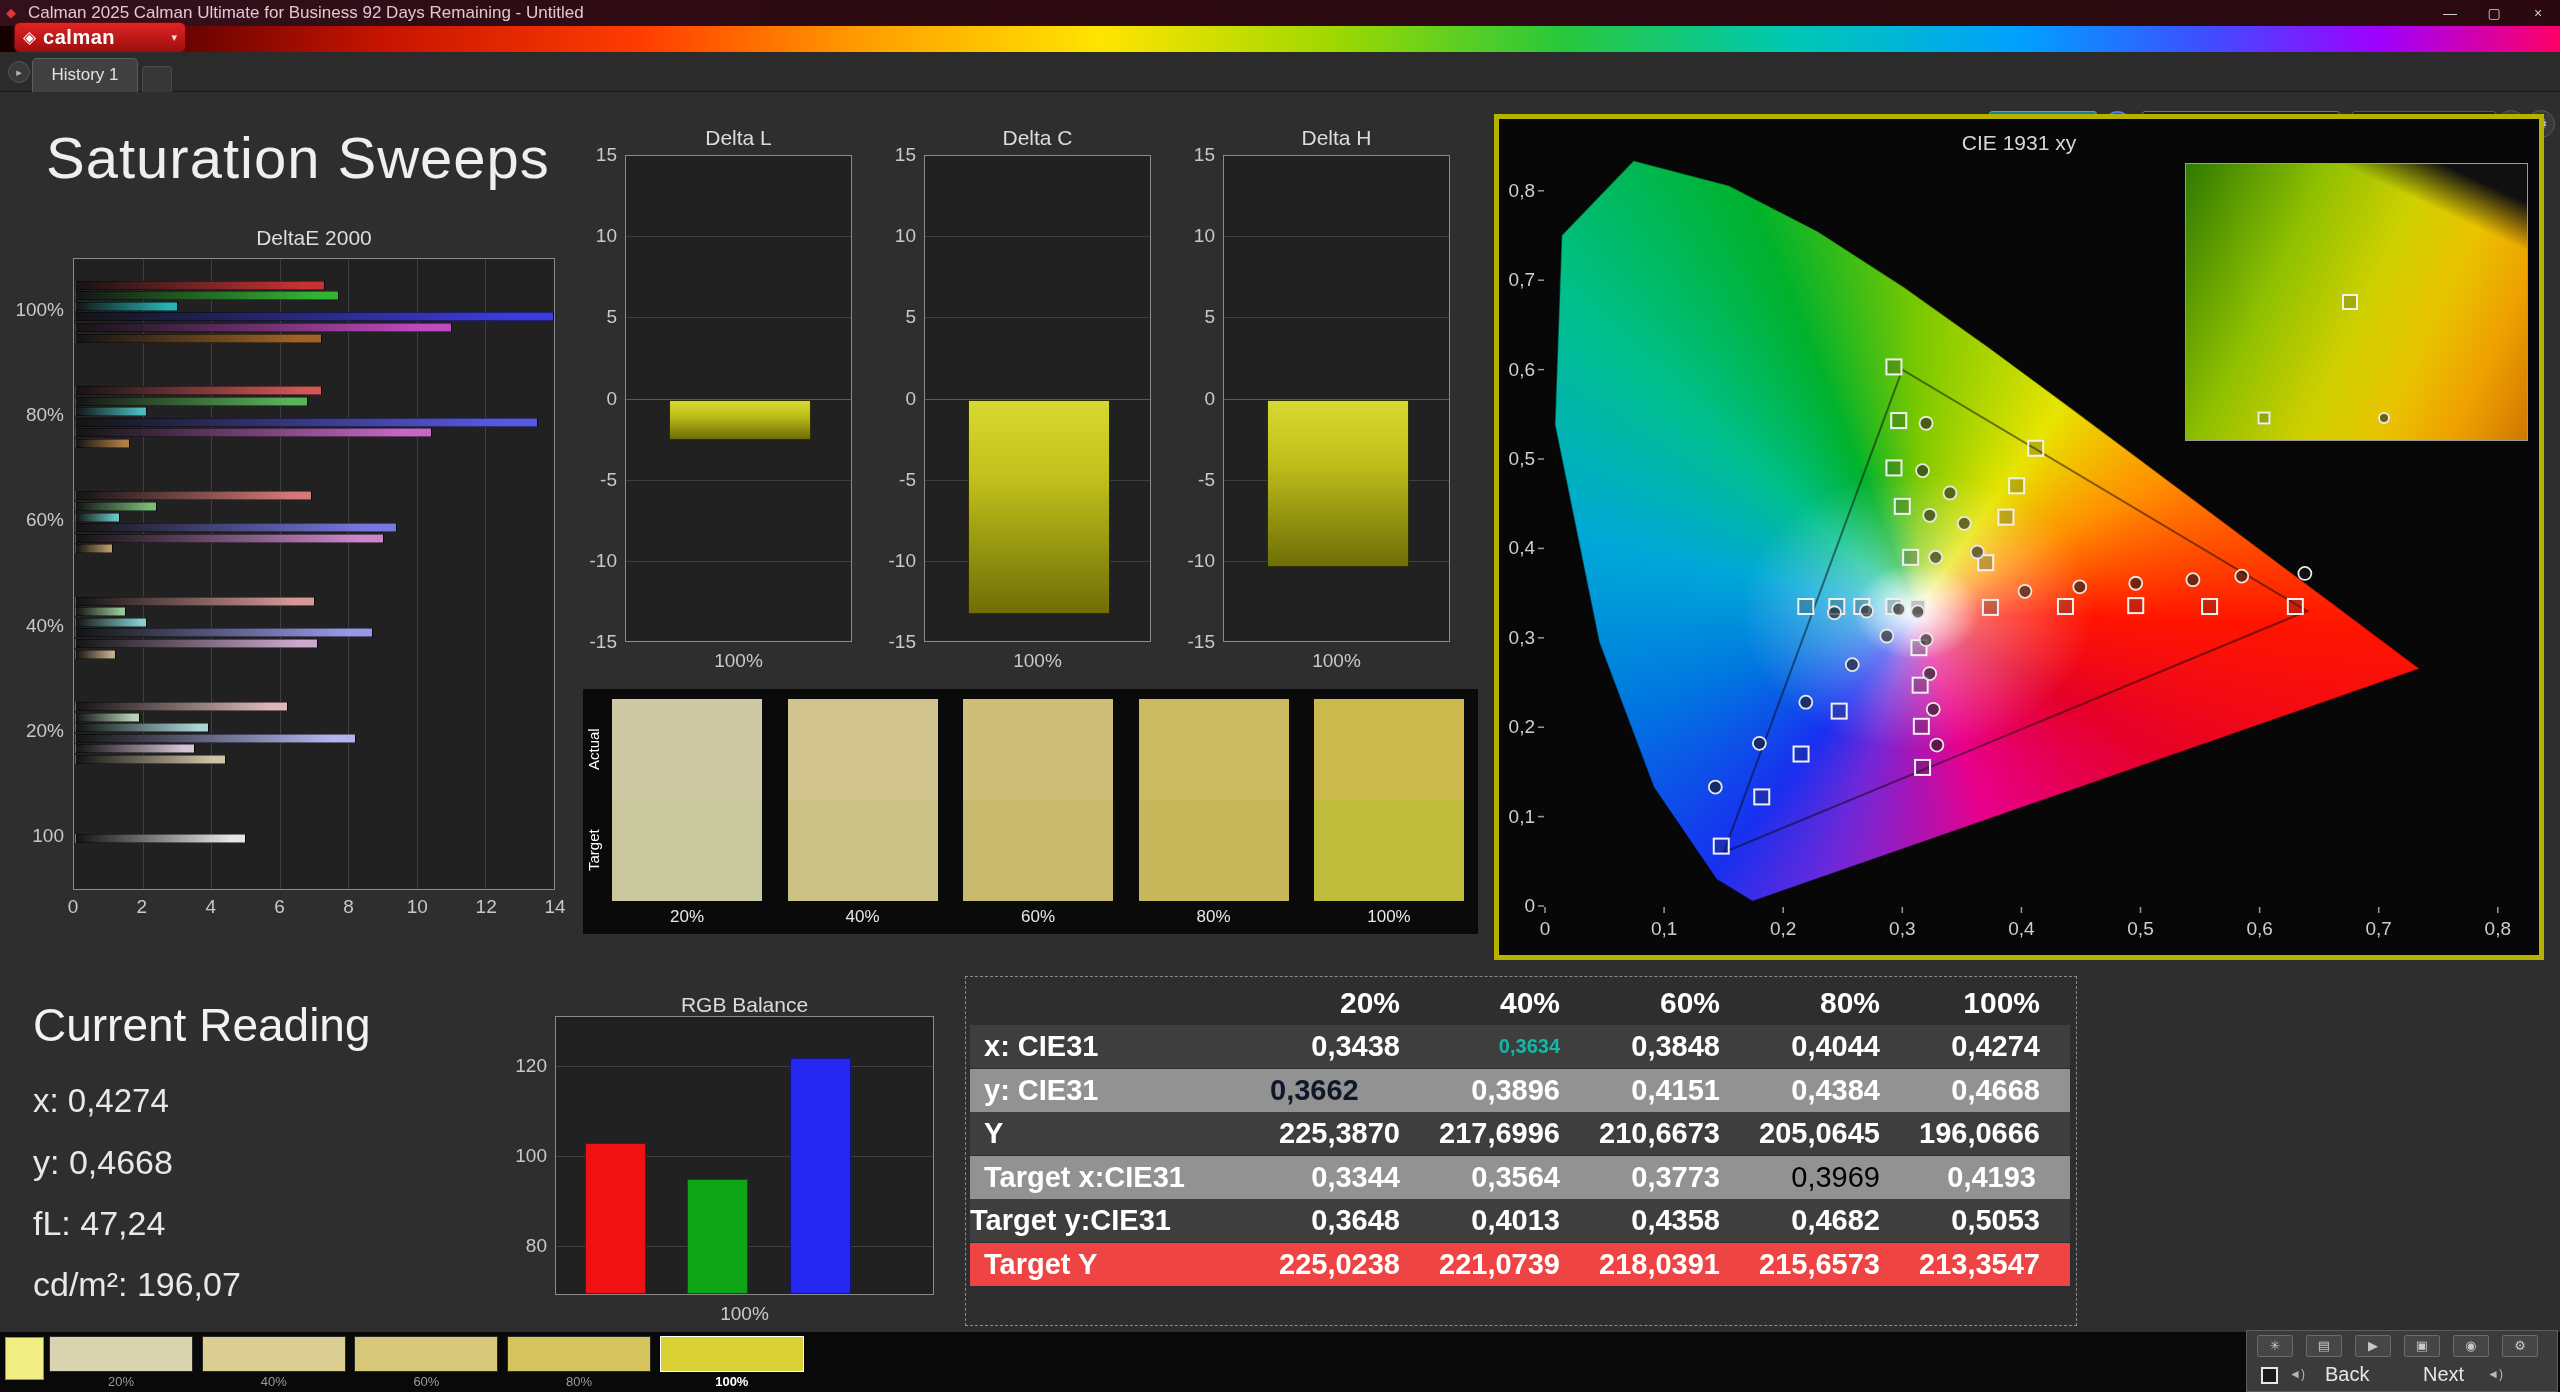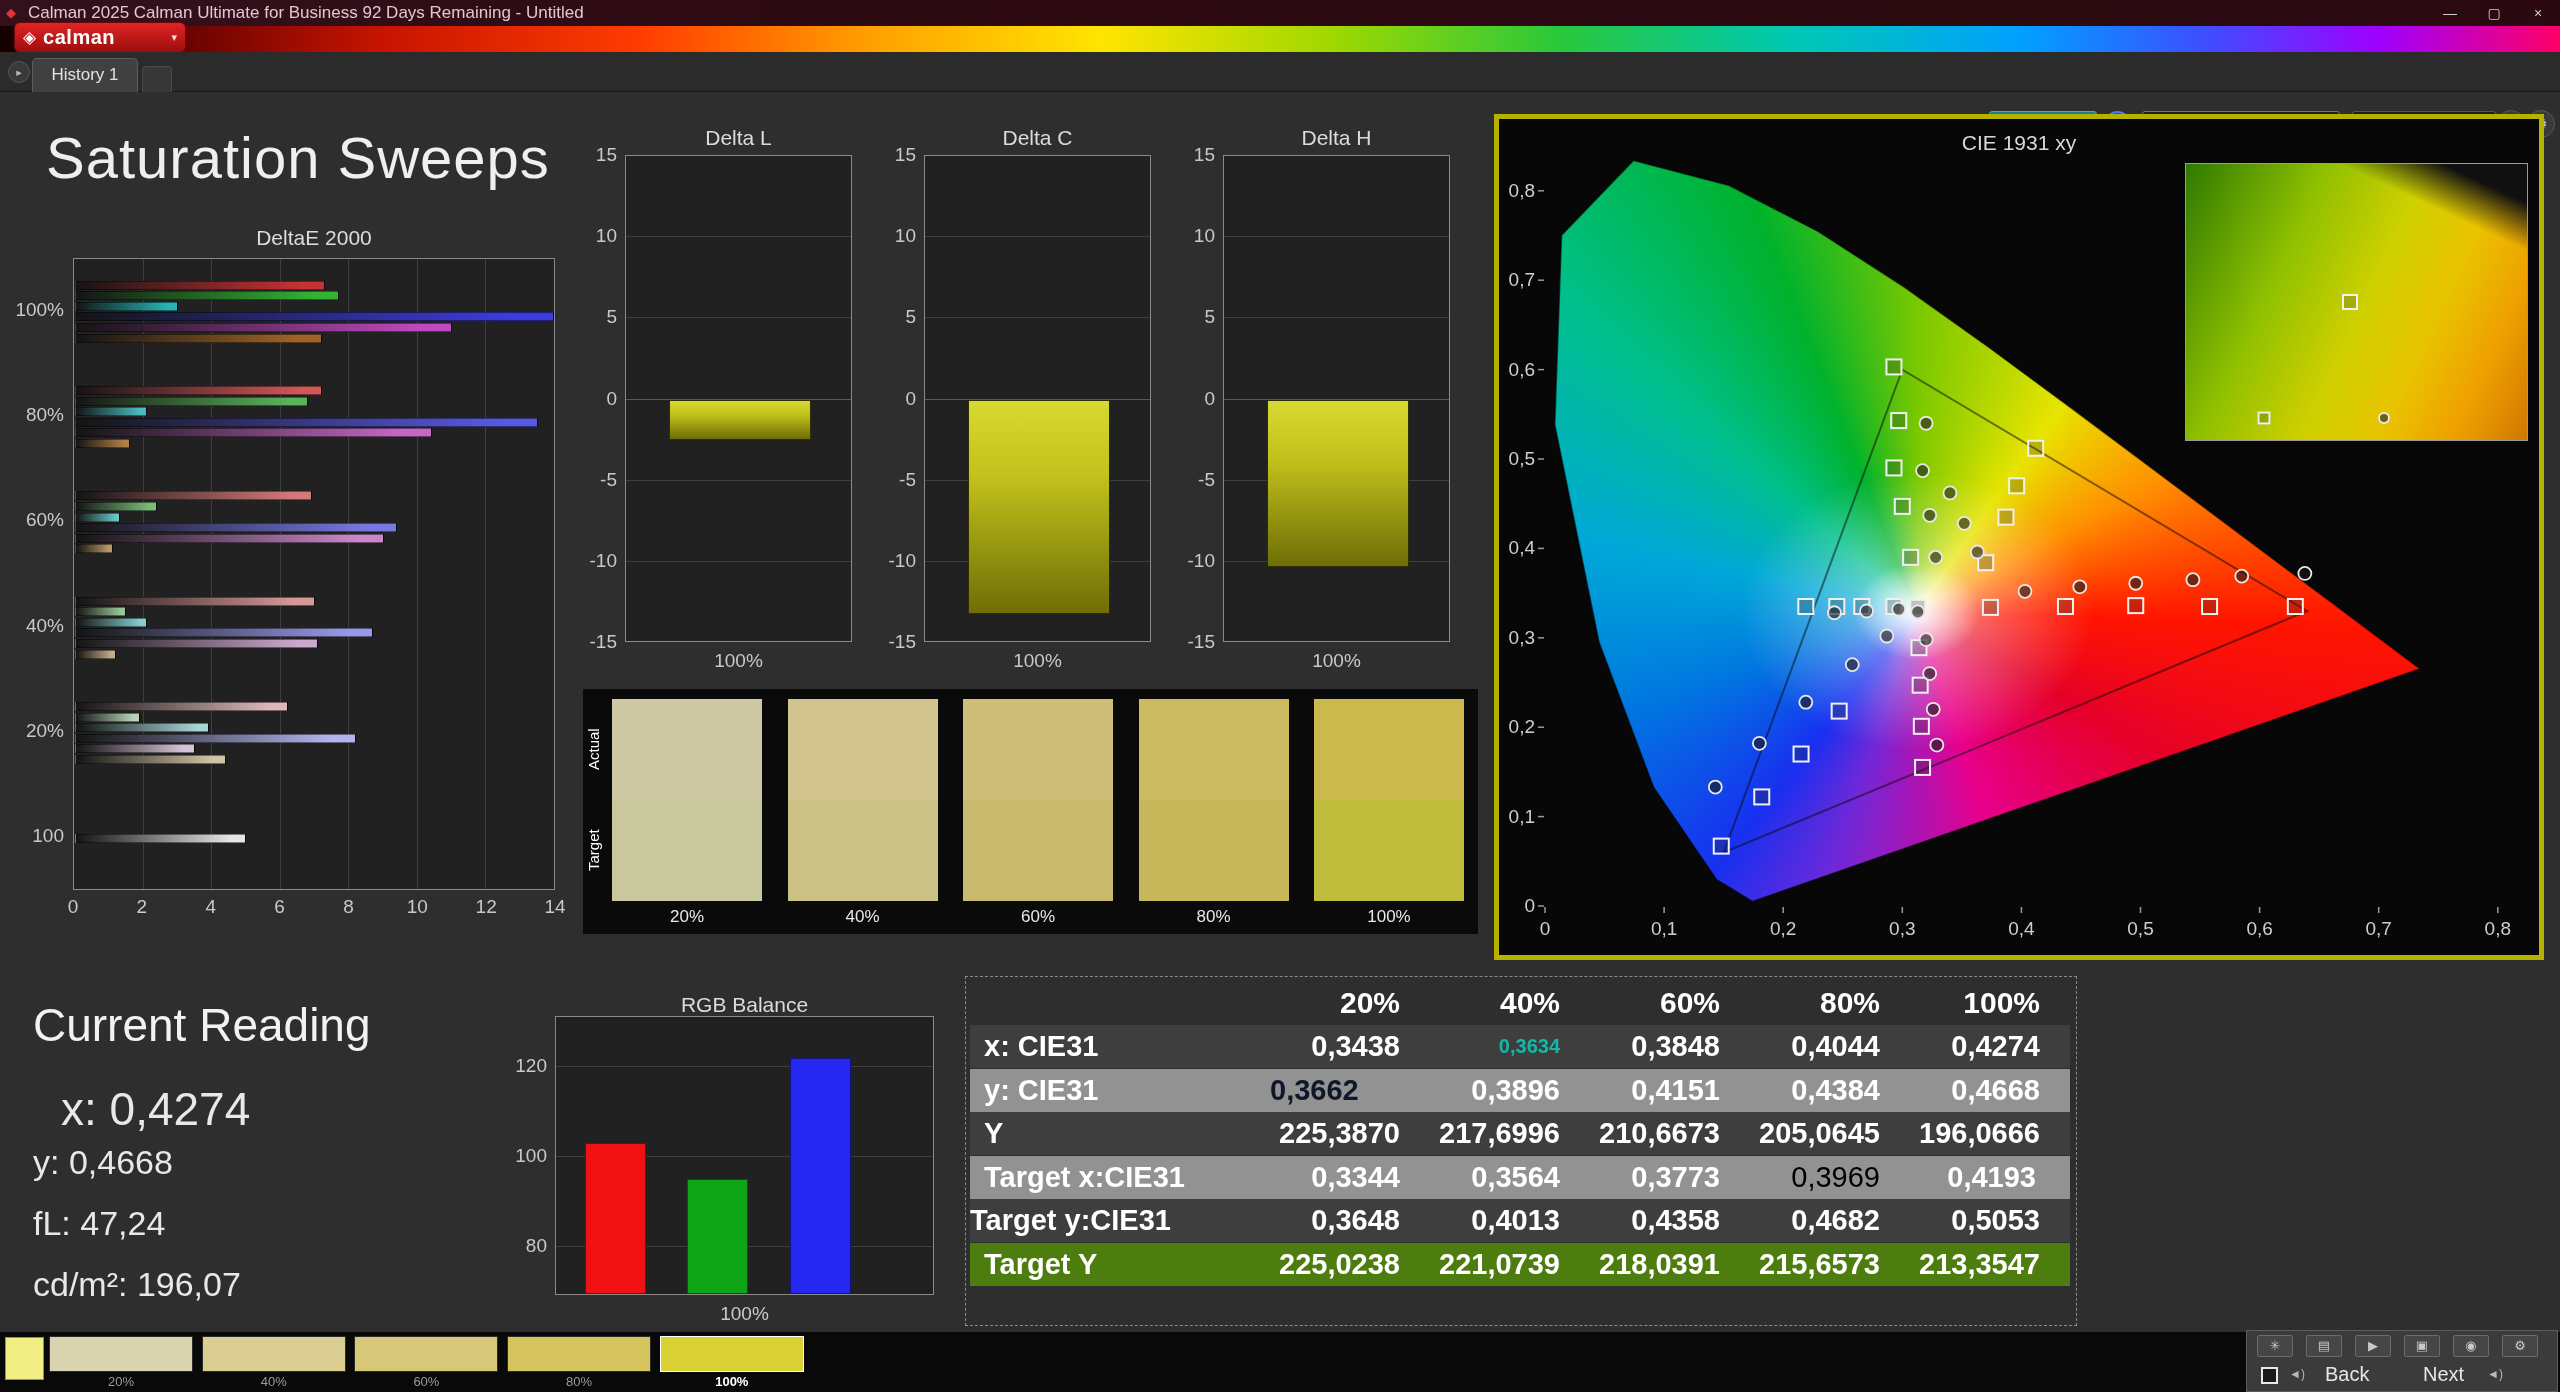--- a/index.html
+++ b/index.html
@@ -340,21 +340,21 @@
       <div style="position: absolute; left: 555.5px; top: 10px; width: 150px; height: 101px; background: rgb(205, 187, 98);"></div>
       <div style="position: absolute; left: 555.5px; top: 111px; width: 150px; height: 101px; background: rgb(198, 183, 90);"></div>
       <div style="position: absolute; left: 555.5px; top: 218px; width: 150px; text-align: center; color: rgb(232, 232, 232); font-size: 17px;">80%</div>
       <div style="position: absolute; left: 731px; top: 10px; width: 150px; height: 101px; background: rgb(203, 185, 78);"></div>
       <div style="position: absolute; left: 731px; top: 111px; width: 150px; height: 101px; background: rgb(191, 188, 60);"></div>
       <div style="position: absolute; left: 731px; top: 218px; width: 150px; text-align: center; color: rgb(232, 232, 232); font-size: 17px;">100%</div>
     </div>
 
   <div id="reading">
     <h2>Current Reading</h2>
-  <div style="position: absolute; left: 0px; top: 84px; font-size: 46px; color: rgb(232, 232, 232); white-space: nowrap; margin-left: 28px;">x: 0,4274</div>
+  <div style="position: absolute; left: 0px; top: 84px; font-size: 33px; color: rgb(232, 232, 232); white-space: nowrap;">x: 0,4274</div>
       <div style="position: absolute; left: 0px; top: 145px; font-size: 34px; color: rgb(232, 232, 232); white-space: nowrap;">y: 0,4668</div>
       <div style="position: absolute; left: 0px; top: 206px; font-size: 34px; color: rgb(232, 232, 232); white-space: nowrap;">fL: 47,24</div>
       <div style="position: absolute; left: 0px; top: 267px; font-size: 34px; color: rgb(232, 232, 232); white-space: nowrap;">cd/m²: 196,07</div>
     </div>
 
   <div id="table-panel">
       <div style="position: absolute; left: 4px; top: 4px; width: 1100px; height: 44px; display: flex;">
         <div style="position: relative; width: 300px;"></div>
         <div style="position: relative; width: 160px; text-align: right; padding-right: 30px; font-weight: bold; font-size: 30px; color: rgb(255, 255, 255); line-height: 44px;">20%</div>
         <div style="position: relative; width: 160px; text-align: right; padding-right: 30px; font-weight: bold; font-size: 30px; color: rgb(255, 255, 255); line-height: 44px;">40%</div>
@@ -395,21 +395,21 @@
         <div style="position: relative; width: 160px; text-align: right; padding-right: 34px; font-weight: bold; font-size: 29px; color: rgb(255, 255, 255); line-height: 43px;">0,4193</div>
       </div>
       <div style="position: absolute; left: 4px; top: 222px; width: 1100px; height: 43px; display: flex; background: rgb(62, 62, 62);">
         <div style="position: relative; width: 300px; font-weight: bold; font-size: 29px; color: rgb(255, 255, 255); line-height: 43px; white-space: nowrap;">Target y:CIE31</div>
         <div style="position: relative; width: 160px; text-align: right; padding-right: 30px; font-weight: bold; font-size: 29px; color: rgb(255, 255, 255); line-height: 43px;">0,3648</div>
         <div style="position: relative; width: 160px; text-align: right; padding-right: 30px; font-weight: bold; font-size: 29px; color: rgb(255, 255, 255); line-height: 43px;">0,4013</div>
         <div style="position: relative; width: 160px; text-align: right; padding-right: 30px; font-weight: bold; font-size: 29px; color: rgb(255, 255, 255); line-height: 43px;">0,4358</div>
         <div style="position: relative; width: 160px; text-align: right; padding-right: 30px; font-weight: bold; font-size: 29px; color: rgb(255, 255, 255); line-height: 43px;">0,4682</div>
         <div style="position: relative; width: 160px; text-align: right; padding-right: 30px; font-weight: bold; font-size: 29px; color: rgb(255, 255, 255); line-height: 43px;">0,5053</div>
       </div>
-      <div style="position: absolute; left: 4px; top: 265.5px; width: 1100px; height: 43px; display: flex; background: #4d7c0f;">
+      <div style="position: absolute; left: 4px; top: 265.5px; width: 1100px; height: 43px; display: flex; background: #ef4444;">
         <div style="position: relative; width: 300px; padding-left: 14px; font-weight: bold; font-size: 29px; color: rgb(255, 255, 255); line-height: 43px; white-space: nowrap;">Target Y</div>
         <div style="position: relative; width: 160px; text-align: right; padding-right: 30px; font-weight: bold; font-size: 29px; color: rgb(255, 255, 255); line-height: 43px;">225,0238</div>
         <div style="position: relative; width: 160px; text-align: right; padding-right: 30px; font-weight: bold; font-size: 29px; color: rgb(255, 255, 255); line-height: 43px;">221,0739</div>
         <div style="position: relative; width: 160px; text-align: right; padding-right: 30px; font-weight: bold; font-size: 29px; color: rgb(255, 255, 255); line-height: 43px;">218,0391</div>
         <div style="position: relative; width: 160px; text-align: right; padding-right: 30px; font-weight: bold; font-size: 29px; color: rgb(255, 255, 255); line-height: 43px;">215,6573</div>
         <div style="position: relative; width: 160px; text-align: right; padding-right: 30px; font-weight: bold; font-size: 29px; color: rgb(255, 255, 255); line-height: 43px;">213,3547</div>
       </div>
     </div>
 
   <div id="bottom-bar">

